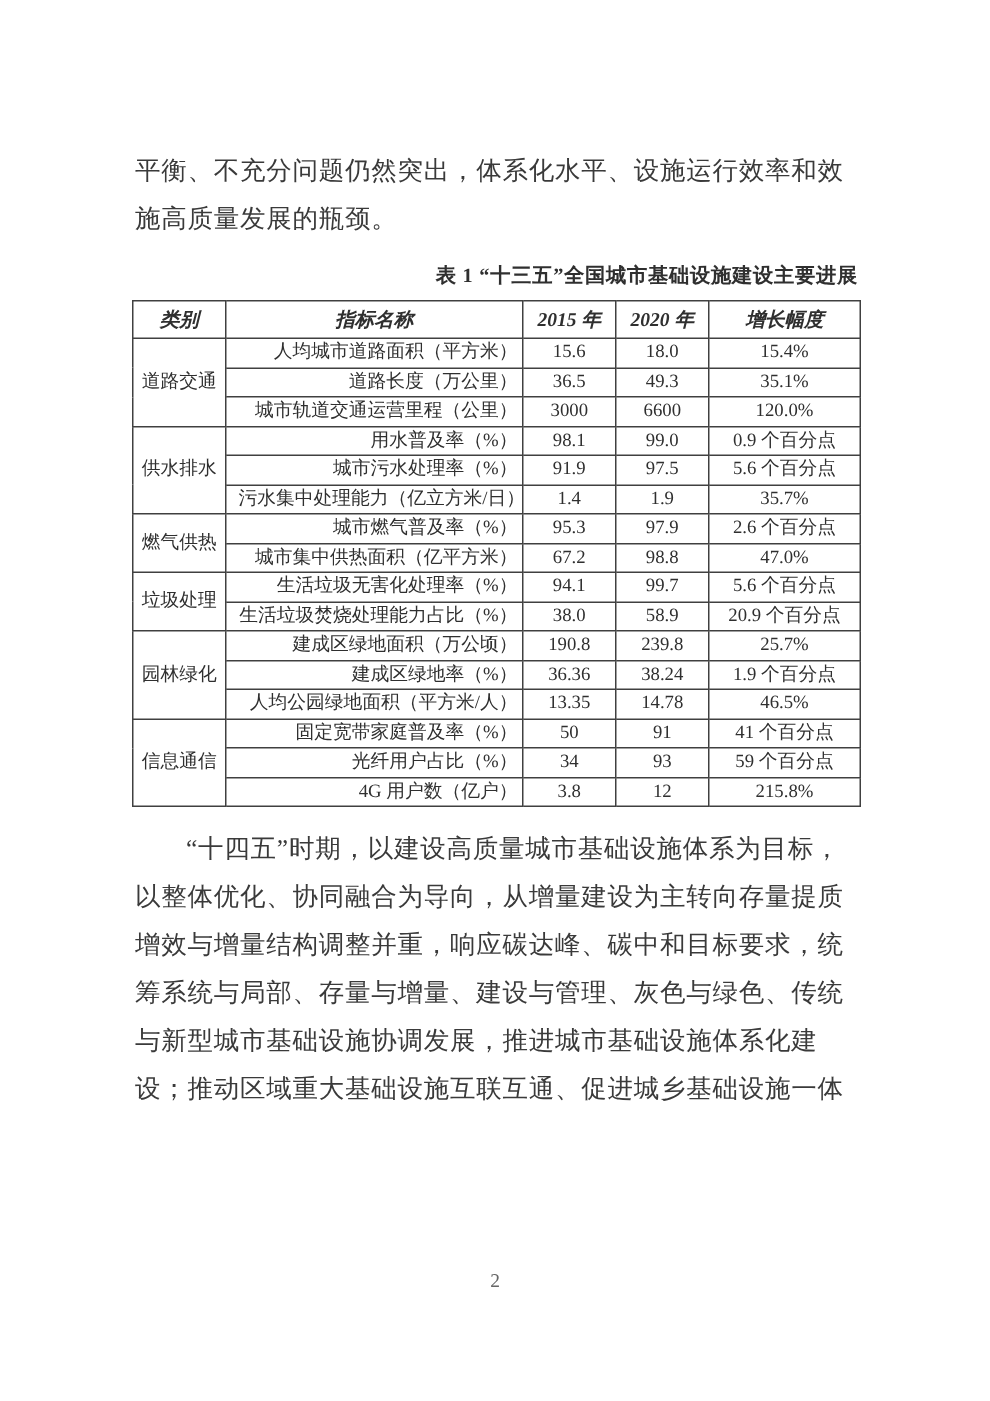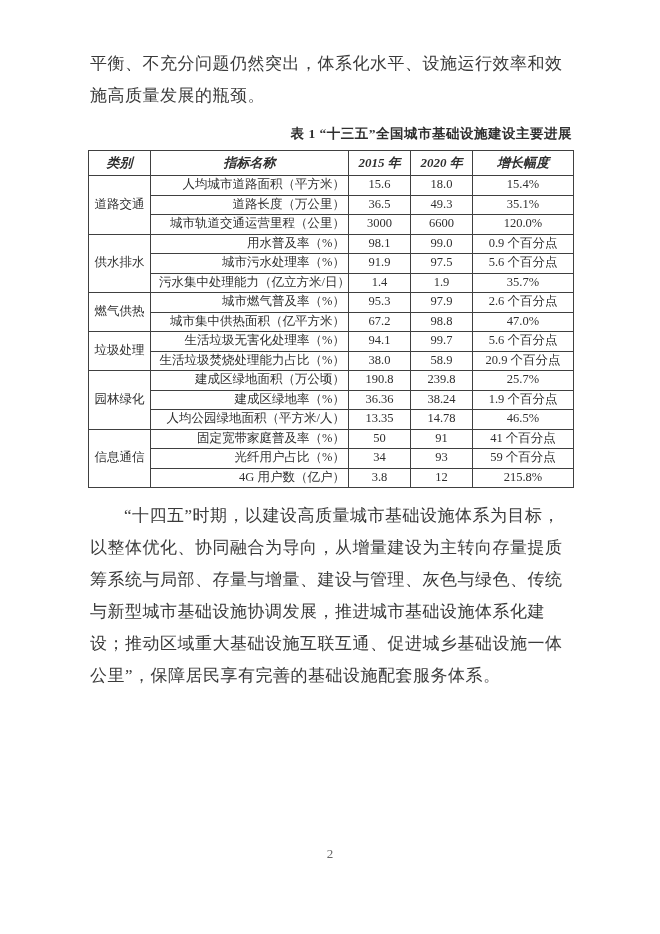--- a/index.html
+++ b/index.html
@@ -7,21 +7,21 @@
   body {
     width: 660px; height: 934px;
     font-family: "Liberation Serif", "DejaVu Serif", serif;
     color: #3a3a3a;
     position: relative;
     overflow: hidden;
   }
   .page {
     width: 660px; height: 934px;
     background: #fff;
-    padding: 48px 88px 0 90px;
+    padding: 98px 88px 0 90px;
     position: relative;
   }
   .para .line {
     font-size: 17px;
     line-height: 32px;
     letter-spacing: 0.5px;
     white-space: nowrap;
   }
   .para .line.indent { padding-left: 34px; }
   .table-title {
@@ -204,21 +204,21 @@
         <td>3.8</td>
         <td>12</td>
         <td>215.8%</td>
       </tr>
     </tbody>
   </table>
 
   <div class="para" style="margin-top: 12px;">
     <div class="line indent">“十四五”时期，以建设高质量城市基础设施体系为目标，</div>
     <div class="line">以整体优化、协同融合为导向，从增量建设为主转向存量提质</div>
+    <div class="line">增效与增量结构调整并重，响应碳达峰、碳中和目标要求，统</div>
     <div class="line">筹系统与局部、存量与增量、建设与管理、灰色与绿色、传统</div>
     <div class="line">与新型城市基础设施协调发展，推进城市基础设施体系化建</div>
     <div class="line">设；推动区域重大基础设施互联互通、促进城乡基础设施一体</div>
-    <div class="line">公里”，保障居民享有完善的基础设施配套服务体系。</div>
   </div>
 
   <div class="page-number">2</div>
 
 </div>
 
 </body></html>

